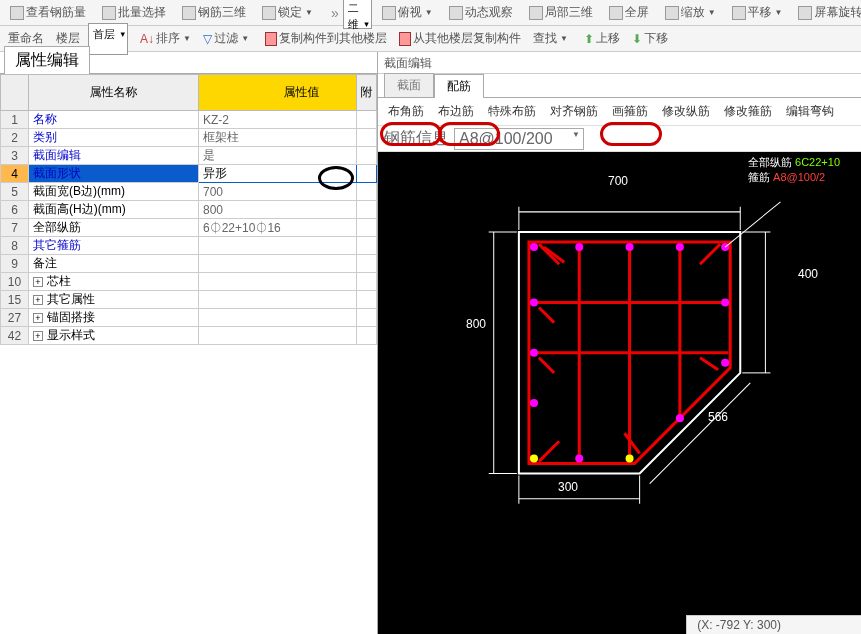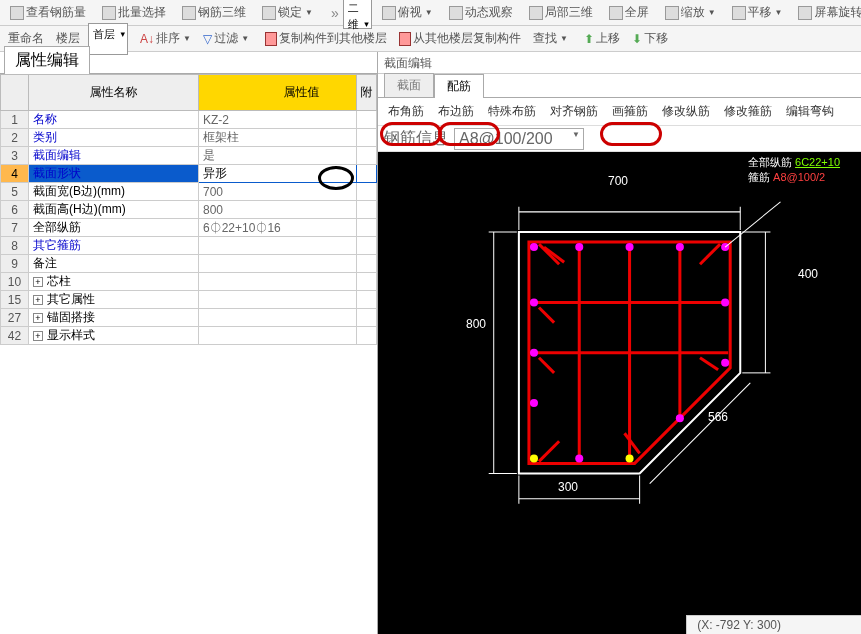--- a/index.html
+++ b/index.html
@@ -54,21 +54,21 @@
     .status-bar { position: absolute; bottom: 0; right: 0; background: #f5f5f5; color: #555; padding: 2px 80px 2px 10px; font-size: 12px; border-top: 1px solid #ccc; border-left:1px solid #ccc;}
 
     .red-circle { position: absolute; border: 3px solid #cc0000; border-radius: 50%; pointer-events: none; }
     .circ1 { width: 62px; height: 24px; top: 122px; left: 380px; border-radius: 18px;}
     .circ2 { width: 62px; height: 24px; top: 122px; left: 438px; border-radius: 18px;}
     .circ3 { width: 62px; height: 24px; top: 122px; left: 600px; border-radius: 18px;}
     .black-circle { position: absolute; border: 3px solid #000; border-radius: 50%; width: 36px; height: 24px; top: 166px; left: 318px; pointer-events:none;}
     
     .dim-label { position: absolute; color: #fff; font-size: 12px; font-family: Arial; }
     .info-label { position: absolute; color: #fff; font-size: 11px; text-align: left; }
-    .info-label .yellow { color: #7fff00; text-decoration: underline; }
+    .info-label .yellow { color: #7fff00; }
     .info-label .red { color: #ff4040; }
   </style>
 </head>
 <body>
 
 <div class="toolbar-top">
   <span class="btn">
       <span class="icon-sq"></span>
       <span>查看钢筋量</span>
     </span>

